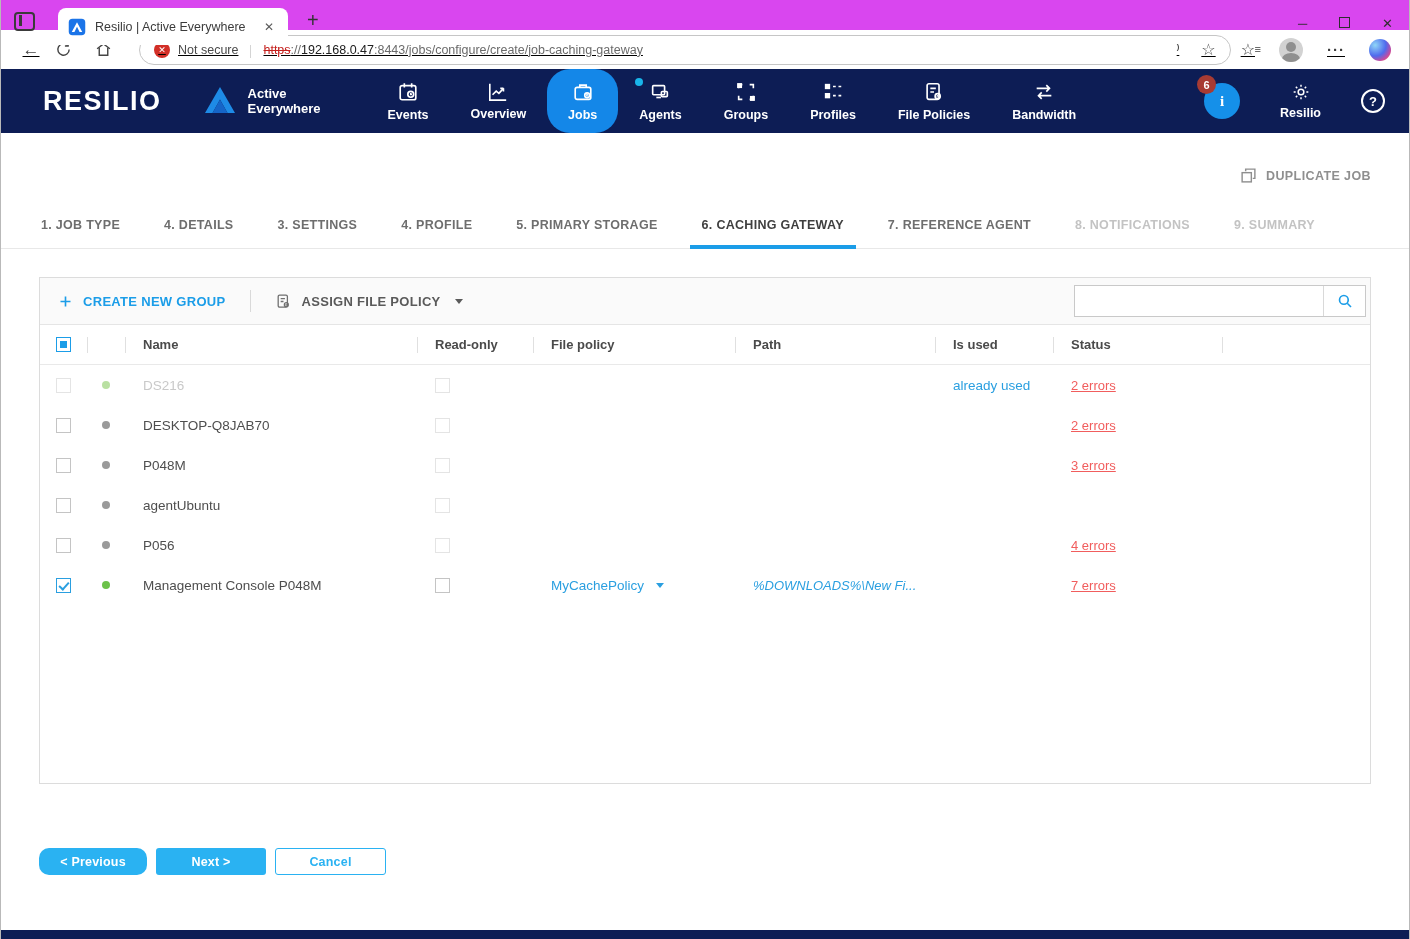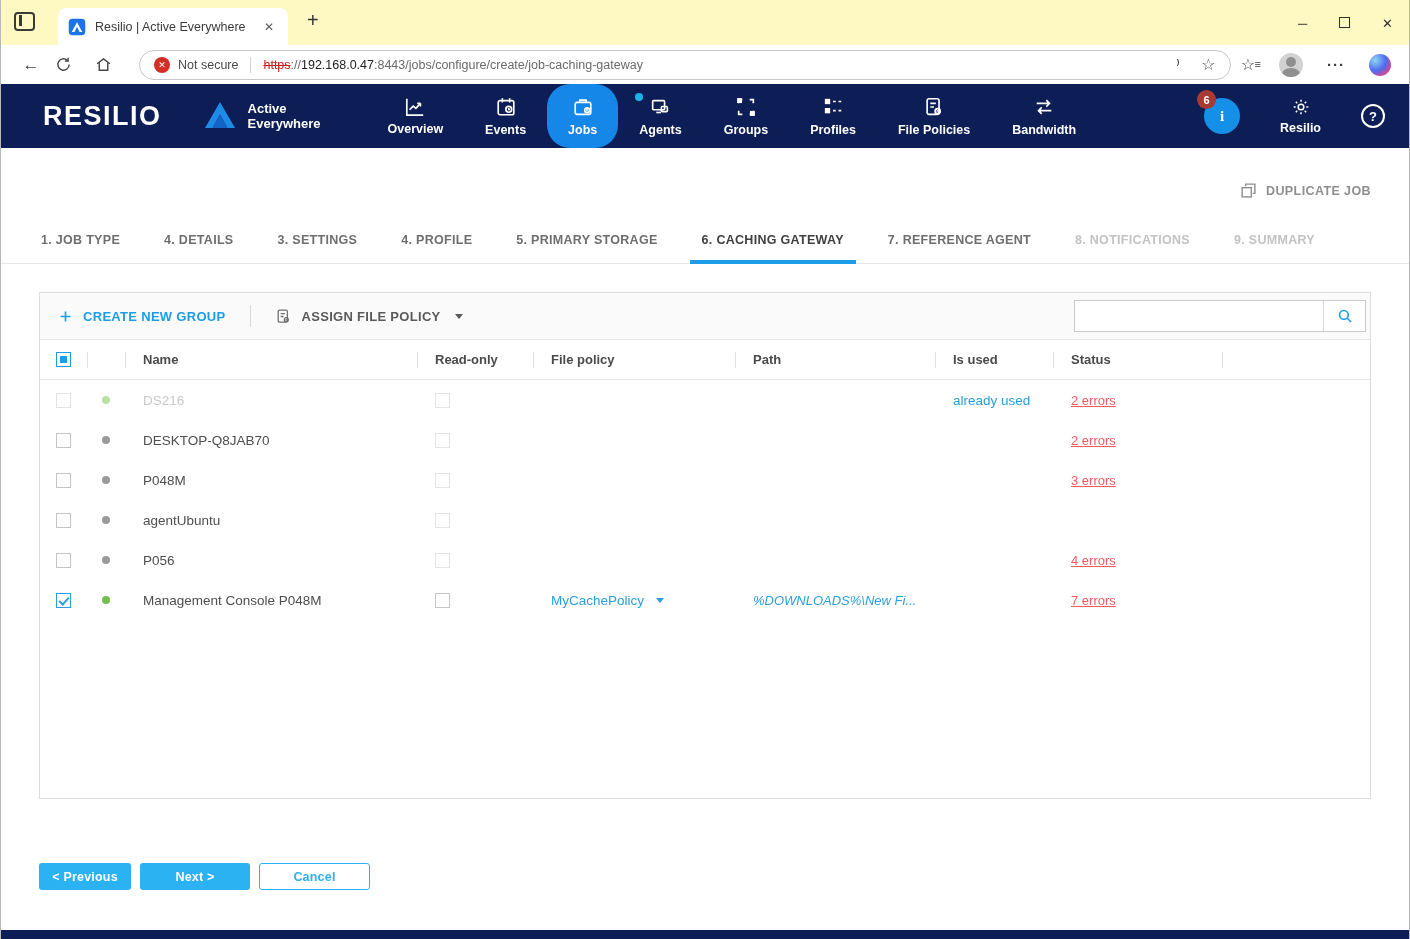--- a/index.html
+++ b/index.html
@@ -2,42 +2,42 @@
 <html><head>
 <meta charset="utf-8">
 <style>
   * { margin:0; padding:0; box-sizing:border-box; }
   html,body { width:1410px; height:939px; overflow:hidden; background:#fff;
     font-family:"Liberation Sans", sans-serif; }
   .window { position:relative; width:1410px; height:939px; background:#fff;
     border-left:1px solid #b9b9b9; border-right:1px solid #b9b9b9; }
 
   
-  .titlebar { height:45px; background:#fef9c3; position:relative; }
+  .titlebar { height:30px; background:#d946ef; position:relative; }
   .ws-icon { position:absolute; left:13px; top:12px; width:21px; height:19px;
     border:2px solid #3a3a3a; border-radius:4px; }
   .ws-icon::before { content:""; position:absolute; left:3px; top:1px; width:3px; height:11px;
     background:#3a3a3a; }
   .tab { position:absolute; left:57px; top:8px; width:230px; height:37px; background:#fff;
     border-radius:8px 8px 0 0; display:flex; align-items:center; padding:0 10px; }
   .favicon { width:18px; height:18px; flex:0 0 18px; }
   .tab-title { flex:1; font-size:12.5px; color:#3b3b3b; margin-left:9px; white-space:nowrap;
     overflow:hidden; }
   .tab-close { color:#5a5a5a; font-size:12px; cursor:default; padding:2px 4px; }
   .i-close::before { content:"✕"; }
   .newtab { position:absolute; left:306px; top:9px; font-size:20px; color:#333; font-weight:400; }
   .i-plus-g::before { content:"+"; }
   .winctl { position:absolute; right:16px; top:0; height:45px; display:flex; align-items:center;
     gap:32px; color:#2e2e2e; }
   .i-min::before { content:"─"; font-size:13px; }
   .btn-max { width:11px; height:11px; border:1.3px solid #2e2e2e; display:inline-block; }
   .winctl .i-close::before { font-size:13px; }
 
   
-  .btoolbar { height:39px; background:#fff; display:flex; align-items:center; padding:0 14px; }
+  .btoolbar { height:39px; background:#fff; display:flex; align-items:center; padding:0 14px;text-decoration:underline; }
   .nav-btn { width:32px; text-align:center; font-size:17px; color:#454545; margin-right:8px; }
   .i-back::before { content:"←"; }
   .addr { flex:1; height:30px; border:1px solid #c6c6c6; border-radius:15px; background:#fff;
     display:flex; align-items:center; padding:0 14px; margin:0 10px 0 4px; }
   .ns-badge { width:16px; height:16px; border-radius:50%; background:#d22f27; color:#fff;
     font-size:9px; display:flex; align-items:center; justify-content:center; flex:0 0 16px; }
   .ns-label { font-size:12.5px; color:#4a4a4a; margin-left:8px; }
   .addr-div { width:1px; height:16px; background:#d4d4d4; margin:0 12px; }
   .url { font-size:12.5px; color:#6a6a6a; white-space:nowrap; overflow:hidden; flex:1; }
   .url .scheme { color:#c5221f; text-decoration:line-through; }
@@ -151,21 +151,21 @@
   .fp-link .caret { border-top-color:#2a9fe0; }
   .path-link { color:#2a9fe0; font-style:italic; font-size:13px; white-space:nowrap; }
   .err { color:#f15d5d; text-decoration:underline; font-size:13px; }
   .filler { flex:1; }
 
   
   .footer { margin:64px 38px 0; display:flex; gap:9px; }
   .btn { height:27px; border-radius:3px; font-size:12.5px; font-weight:700;
     display:flex; align-items:center; justify-content:center; letter-spacing:.2px; }
   .btn.solid { background:#2ab2f2; color:#fff; border:none; }
-  .btn.prev { width:92px; }
+  .btn.prev { width:108px;border-radius:10px; }
   .btn.next { width:110px; }
   .btn.outline { width:111px; background:#fff; border:1.5px solid #2ab2f2; color:#2ab2f2; }
 
   .bottom-strip { position:absolute; left:0; right:0; bottom:0; height:9px; background:#0d1d55; }
 
   svg { display:block; }
 </style>
 </head>
 <body>
 
@@ -227,35 +227,35 @@
         <path d="M18 1 L33 27 H25.5 L18 13.5 L10.5 27 H3 Z" fill="#1e8be6"></path>
         <path d="M18 13.5 L25.5 27 H10.5 Z" fill="#1565c8"></path>
       </svg>
     <span class="product">
       <div>Active</div>
       <div>Everywhere</div>
     </span>
 
     <div class="navitems">
       <div class="navitem">
+        <svg width="22" height="22" viewBox="0 0 24 24" fill="none" stroke="#fff" stroke-width="1.8">
+            <rect x="3.5" y="5" width="17" height="15.5" rx="2"></rect>
+            <path d="M8 2.5V7M16 2.5V7"></path>
+            <circle cx="15" cy="14.5" r="3.2"></circle>
+            <path d="M15 13v1.7h1.4"></path>
+          </svg>
+        <span class="nlabel">Events</span>
+      </div>
+      <div class="navitem">
         <svg width="22" height="20" viewBox="0 0 24 22" fill="none" stroke="#fff" stroke-width="1.8">
             <path d="M3 2v18h18"></path>
             <path d="M6 14l4-4 3 2.5L18 7"></path>
             <path d="M18 7h-3.5M18 7v3.5"></path>
           </svg>
         <span class="nlabel">Overview</span>
-      </div>
-      <div class="navitem">
-        <svg width="22" height="22" viewBox="0 0 24 24" fill="none" stroke="#fff" stroke-width="1.8">
-            <rect x="3.5" y="5" width="17" height="15.5" rx="2"></rect>
-            <path d="M8 2.5V7M16 2.5V7"></path>
-            <circle cx="15" cy="14.5" r="3.2"></circle>
-            <path d="M15 13v1.7h1.4"></path>
-          </svg>
-        <span class="nlabel">Events</span>
       </div>
       <div class="navitem active">
         <svg width="22" height="22" viewBox="0 0 24 24" fill="none" stroke="#fff" stroke-width="1.8">
             <rect x="3.5" y="7" width="17" height="13" rx="2"></rect>
             <path d="M8.5 7V4.5h7V7"></path>
             <circle cx="16.5" cy="15.5" r="2.6"></circle>
             <circle cx="16.5" cy="15.5" r="0.4"></circle>
           </svg>
         <span class="nlabel">Jobs</span>
       </div>

